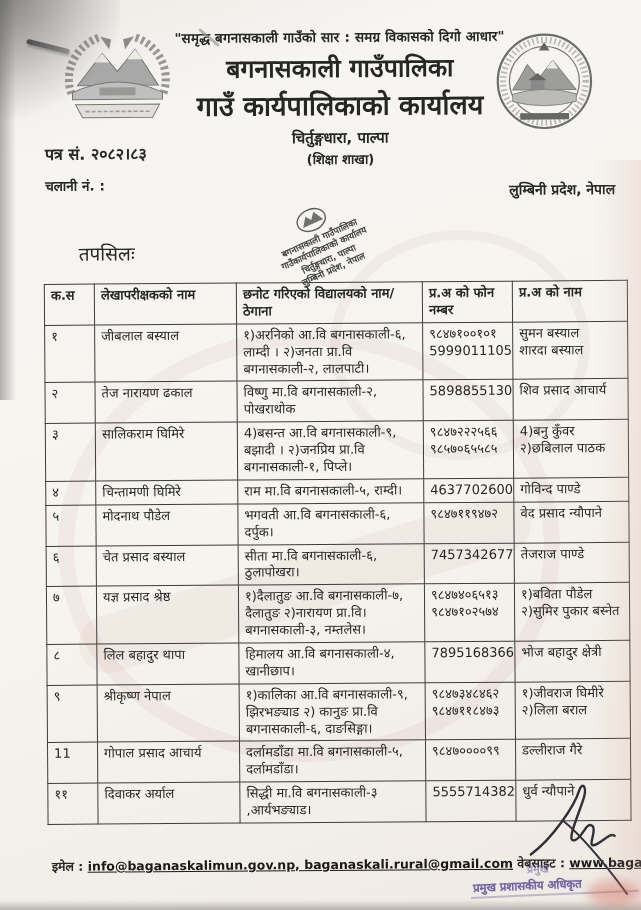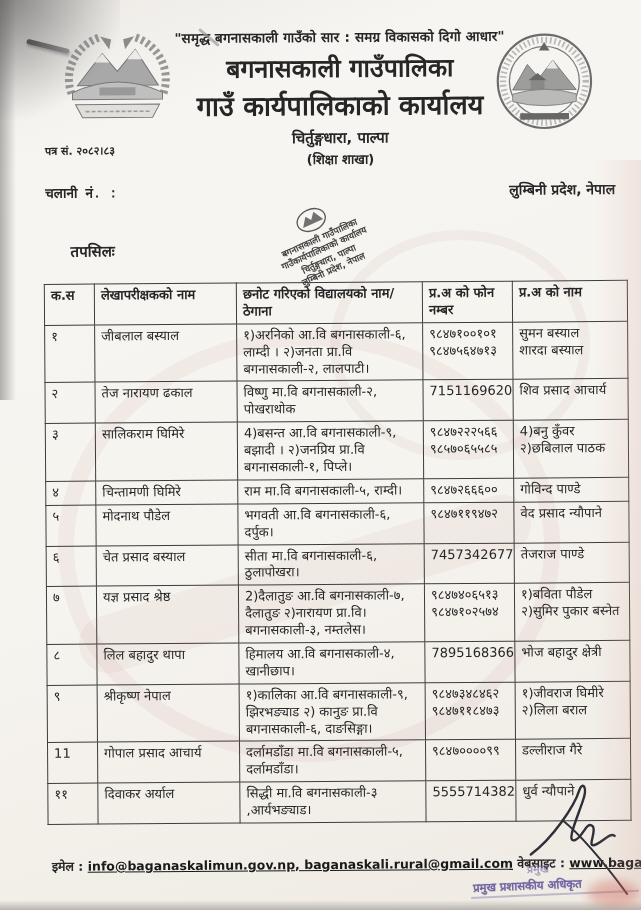--- a/index.html
+++ b/index.html
@@ -35,31 +35,31 @@
 
   
   .emblem-left{position:absolute;left:60px;top:27px;width:120px;height:102px;opacity:.85;}
   .emblem-right{position:absolute;left:490px;top:32px;width:114px;height:106px;opacity:.85;}
   .head-center{position:absolute;left:132px;right:88px;top:28px;text-align:center;}
   .slogan{font-size:13.5px;font-weight:700;letter-spacing:.2px;}
   .muni{font-size:25px;font-weight:700;margin-top:4px;}
   .office{font-size:27px;font-weight:700;margin-top:2px;}
   .place{font-size:15px;font-weight:700;margin-top:4px;}
   .section{font-size:13px;font-weight:600;margin-top:3px;}
-  .letter-no{position:absolute;left:47px;top:141px;font-size:11px;font-weight:600;}
-  .dispatch-no{position:absolute;left:47px;top:182px;font-size:13.5px;font-weight:600;font-family:Liberation Mono, monospace;}
+  .letter-no{position:absolute;left:47px;top:141px;font-size:16px;font-weight:600;}
+  .dispatch-no{position:absolute;left:47px;top:175px;font-size:13.5px;font-weight:600;}
   .province{position:absolute;right:24px;top:181px;font-size:14px;font-weight:700;}
 
   
   .office-stamp{position:absolute;left:258px;top:203px;width:128px;text-align:center;
     transform:rotate(-24deg);color:#333;opacity:.92;}
   .office-stamp .st-line{font-size:9px;font-weight:700;line-height:1.25;}
   .stamp-emblem{width:40px;height:30px;margin:0 auto;display:block;opacity:.9;}
 
-  .details-label{position:absolute;left:72px;top:239px;font-size:15px;font-weight:700;}
+  .details-label{position:absolute;left:80px;top:239px;font-size:19px;font-weight:400;}
 
   
   table.audit{position:absolute;left:45px;top:282px;width:583px;border-collapse:collapse;
     table-layout:fixed;background:transparent;}
   table.audit th,table.audit td{border:1.5px solid #3d3d3d;vertical-align:top;
     padding:3px 6px;font-size:13px;line-height:1.3;text-align:left;}
   table.audit th{font-weight:700;}
   td.pre,th.pre{white-space:pre-line;}
 
   
@@ -153,65 +153,65 @@
           <th>प्र.अ को फोन नम्बर</th>
           <th>प्र.अ को नाम</th>
         </tr>
       </thead>
       <tbody>
           <tr>
         <td>१</td>
         <td>जीबलाल बस्याल</td>
         <td>१)अरनिको आ.वि बगनासकाली-६, लाम्दी । २)जनता प्रा.वि बगनासकाली-२, लालपाटी।</td>
         <td class="pre">९८४७१००१०१
-९८४७५६४७१३</td>
+5999011105</td>
         <td class="pre">सुमन बस्याल
 शारदा बस्याल</td>
       </tr>
           <tr>
         <td>२</td>
         <td>तेज नारायण ढकाल</td>
         <td>विष्णु मा.वि बगनासकाली-२, पोखराथोक</td>
-        <td class="pre">7151169620</td>
+        <td class="pre">5898855130</td>
         <td class="pre">शिव प्रसाद आचार्य</td>
       </tr>
           <tr>
         <td>३</td>
         <td>सालिकराम घिमिरे</td>
         <td>4)बसन्त आ.वि बगनासकाली-९, बझादी । २)जनप्रिय प्रा.वि बगनासकाली-१, पिप्ले।</td>
         <td class="pre">९८४७२२२५६६
 ९८५७०६५५८५</td>
         <td class="pre">4)बनु कुँवर
 २)छबिलाल पाठक</td>
       </tr>
           <tr>
         <td>४</td>
         <td>चिन्तामणी घिमिरे</td>
         <td>राम मा.वि बगनासकाली-५, राम्दी।</td>
-        <td class="pre">९८४७२६६६००</td>
+        <td class="pre">4637702600</td>
         <td class="pre">गोविन्द पाण्डे</td>
       </tr>
           <tr>
         <td>५</td>
         <td>मोदनाथ पौडेल</td>
         <td>भगवती आ.वि बगनासकाली-६, दर्पुक।</td>
         <td class="pre">९८४७११९४७२</td>
         <td class="pre">वेद प्रसाद न्यौपाने</td>
       </tr>
           <tr>
         <td>६</td>
         <td>चेत प्रसाद बस्याल</td>
         <td>सीता मा.वि बगनासकाली-६, ठुलापोखरा।</td>
         <td class="pre">7457342677</td>
         <td class="pre">तेजराज पाण्डे</td>
       </tr>
           <tr>
         <td>७</td>
         <td>यज्ञ प्रसाद श्रेष्ठ</td>
-        <td>2)दैलातुङ आ.वि बगनासकाली-७, दैलातुङ  २)नारायण प्रा.वि। बगनासकाली-३, नम्तलेस।</td>
+        <td>१)दैलातुङ आ.वि बगनासकाली-७, दैलातुङ  २)नारायण प्रा.वि। बगनासकाली-३, नम्तलेस।</td>
         <td class="pre">९८४७४०६५१३
 ९८४७१०२५७४</td>
         <td class="pre">१)बविता पौडेल
 २)सुमिर पुकार बस्नेत</td>
       </tr>
           <tr>
         <td>८</td>
         <td>लिल बहादुर थापा</td>
         <td>हिमालय आ.वि बगनासकाली-४, खानीछाप।</td>
         <td class="pre">7895168366</td>

